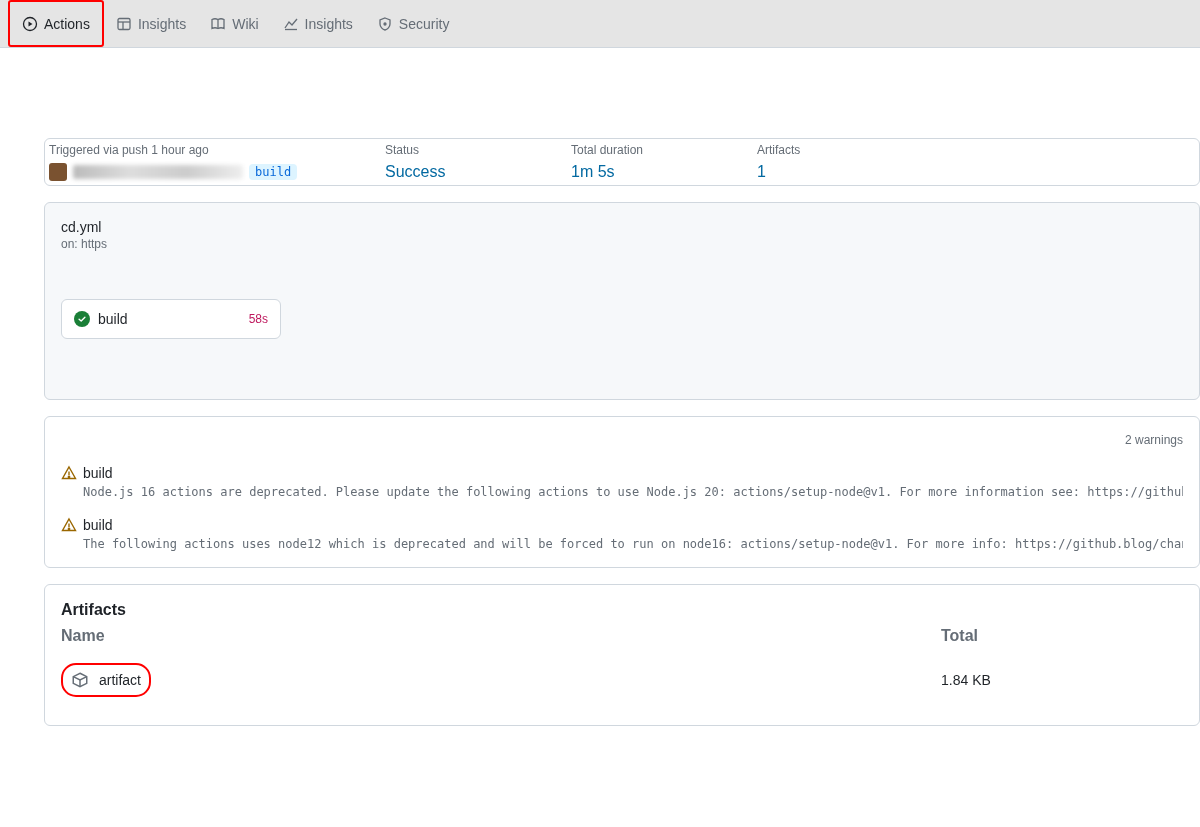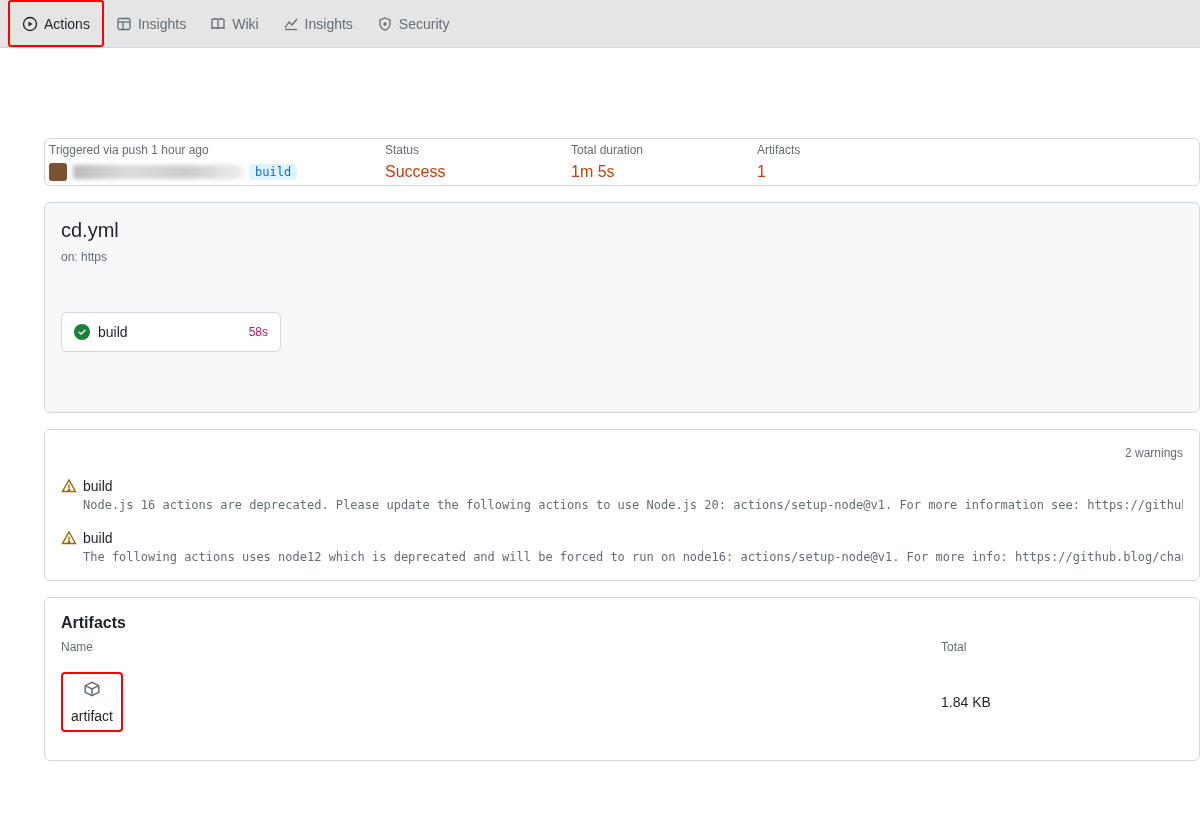--- a/index.html
+++ b/index.html
@@ -51,21 +51,21 @@
     gap: 76px;
   }
   .summary-col { min-width: 110px; }
   .summary-label {
     color: #656d76;
     font-size: 12px;
     margin-bottom: 6px;
   }
   .summary-value {
     font-size: 16px;
-    color: #c2410c;
+    color: #0369a1;
   }
   .trigger-line {
     display: flex;
     align-items: center;
     gap: 6px;
     margin-top: 6px;
   }
   .blur-block {
     width: 170px; height: 14px;
     background: linear-gradient(90deg,#bbb,#ddd,#ccc,#eee);
@@ -82,23 +82,23 @@
     font-family: ui-monospace, SFMono-Regular, Menlo, monospace;
     font-size: 12px;
     padding: 1px 6px;
     border-radius: 4px;
   }
   .workflow-card {
     background: #f6f8fa;
     padding: 16px;
   }
   .workflow-title {
-    font-size: 20px;
+    font-size: 14px;
     color: #1f2328;
-    margin-bottom: 8px;
+    margin-bottom: 2px;
   }
   .workflow-sub {
     font-size: 12px;
     color: #656d76;
   }
   .job-box {
     margin-top: 48px;
     background: #ffffff;
     border: 1px solid #d0d7de;
     border-radius: 6px;
@@ -145,43 +145,43 @@
     font-size: 12px;
     color: #656d76;
     padding-left: 22px;
     white-space: nowrap;
     overflow: hidden;
   }
   .warn-icon { display:flex; color:#9a6700; }
   .artifacts-table-head {
     display:flex;
     color:#656d76;
-    font-size:12px;
+    font-size:16px;
     padding: 6px 0;
     margin-top: 0;
+    font-weight: bold;
   }
   .col-name { flex: 0 0 880px; }
   .col-size { flex: 1; }
   .artifacts-row {
     display:flex; align-items:center;
     padding: 12px 0;
   }
   .artifact-name {
     display:flex; align-items:center; gap:10px;
     flex: 0 0 880px;
     font-size: 14px;
   }
   .artifact-highlight {
     border: 2px solid #ff0000;
-    border-radius: 4px;
+    border-radius: 15px;
     padding: 6px 8px;
     display:inline-flex;
     align-items:center;
     gap:10px;
-    flex-direction:column;
   }
   .cube-icon { display:flex; color:#656d76; }
 </style>
 </head>
 <body>
 
 <nav class="tab-nav">
   <div class="tab-item active highlight-red">
     <span class="tab-icon">
       <svg width="16" height="16" viewBox="0 0 16 16" fill="none" stroke="currentColor" stroke-width="1.3">

